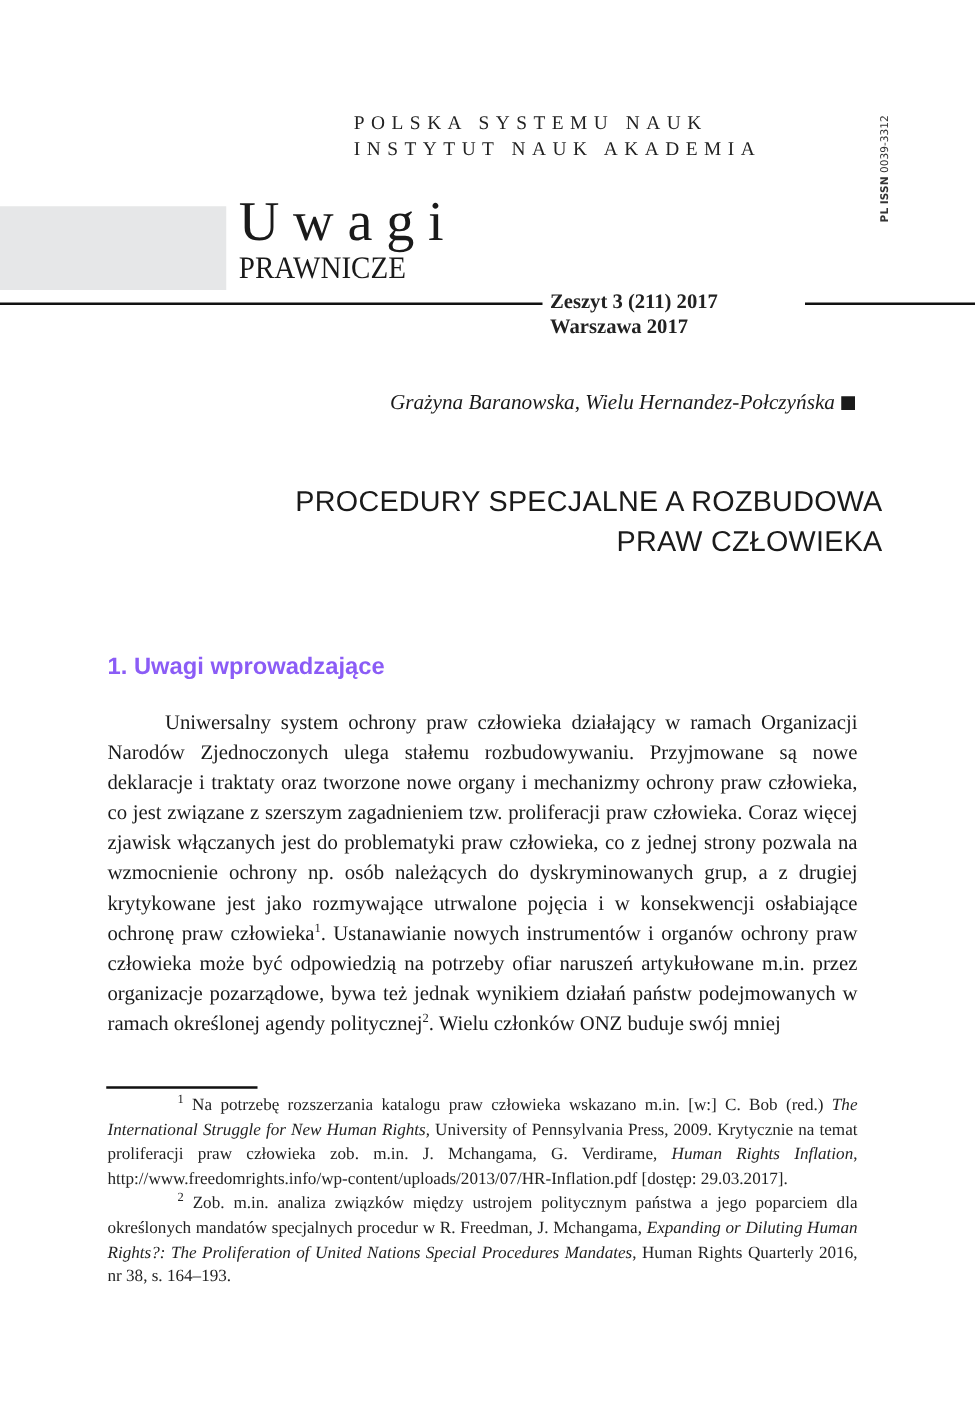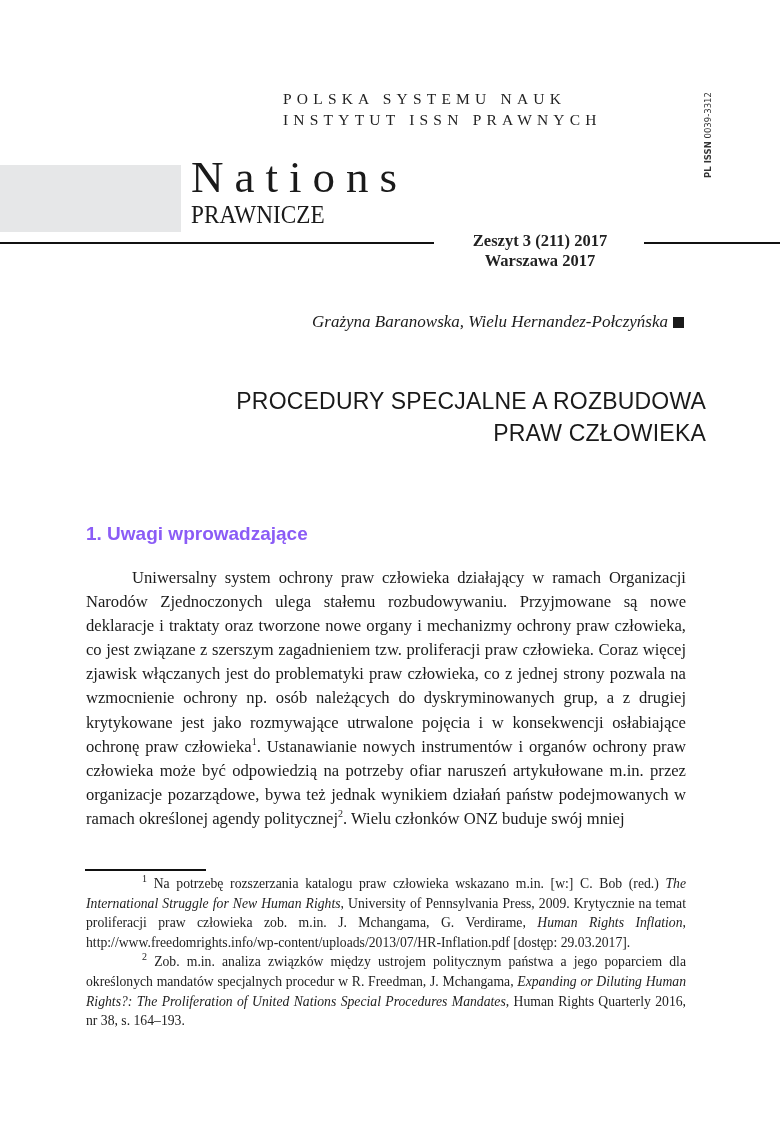--- a/index.html
+++ b/index.html
@@ -16,21 +16,21 @@
                  font-size: 8.5px; white-space: nowrap; color: #333; }
     .issn b { font-weight: bold; }
 
     .gray-block { position: absolute; left: 0; top: 165px; width: 181px; height: 67px; background: #e6e7e8; }
     .journal-title { position: absolute; left: 191px; top: 153px; }
     .journal-studia { font-size: 45px; letter-spacing: 11px; line-height: 48px; color: #1a1a1a; }
     .journal-prawnicze { font-size: 25px; line-height: 28px; letter-spacing: 0px; color: #1a1a1a; transform: scaleX(0.93); transform-origin: left; }
 
     .rule-left { position: absolute; left: 0; top: 242px; width: 434px; height: 2px; background: #111; }
     .rule-right { position: absolute; left: 644px; top: 242px; width: 136px; height: 2px; background: #111; }
-    .issue { position: absolute; left: 440px; top: 231px; width: 200px; text-align: center;
+    .issue { position: absolute; left: 440px; top: 231px; width: 200px; text-align: left;
              font-size: 16.5px; font-weight: bold; line-height: 20px; color: #222; }
 
     .authors { position: absolute; right: 96px; top: 312px; font-size: 17px; font-style: italic; color: #1a1a1a; white-space: nowrap; }
     .author-square { display: inline-block; width: 11px; height: 11px; background: #1a1a1a; margin-left: 5px; vertical-align: -1px; }
 
     .article-title { position: absolute; left: 86px; top: 385px; width: 620px; text-align: right;
                      font-family: "Liberation Sans", sans-serif; font-size: 23px; line-height: 32px; color: #1a1a1a; letter-spacing: 0.2px; }
     .article-title div { white-space: nowrap; }
 
     .section-heading { position: absolute; left: 86px; top: 523px; font-size: 19px; font-weight: bold; color: #8b5cf6; font-family: "Liberation Sans", sans-serif; }
@@ -42,30 +42,30 @@
     .fn-rule { position: absolute; left: 85px; top: 869px; width: 121px; height: 2px; background: #111; }
     .footnotes { position: absolute; left: 86px; top: 874px; width: 600px; font-size: 13.7px; line-height: 19.6px; color: #222; }
     .footnote { text-align: justify; text-indent: 56px; margin: 0; }
     .footnote i { font-style: italic; }
   </style>
 </head>
 <body>
 
 <div class="publisher">
   <div>POLSKA SYSTEMU NAUK</div>
-  <div>INSTYTUT ISSN PRAWNYCH</div>
+  <div>INSTYTUT NAUK AKADEMIA</div>
 </div>
 
 <div class="issn">
   <span><b>PL ISSN</b>&nbsp;<span style="position:static;transform:none;font-size:8.5px;">0039-3312</span></span>
 </div>
 
 <div class="gray-block"></div>
 <div class="journal-title">
-  <div class="journal-studia">Nations</div>
+  <div class="journal-studia">Uwagi</div>
   <div class="journal-prawnicze">PRAWNICZE</div>
 </div>
 
 <div class="rule-left"></div>
 <div class="rule-right"></div>
 <div class="issue">
   <div>Zeszyt 3 (211) 2017</div>
   <div>Warszawa 2017</div>
 </div>
 

